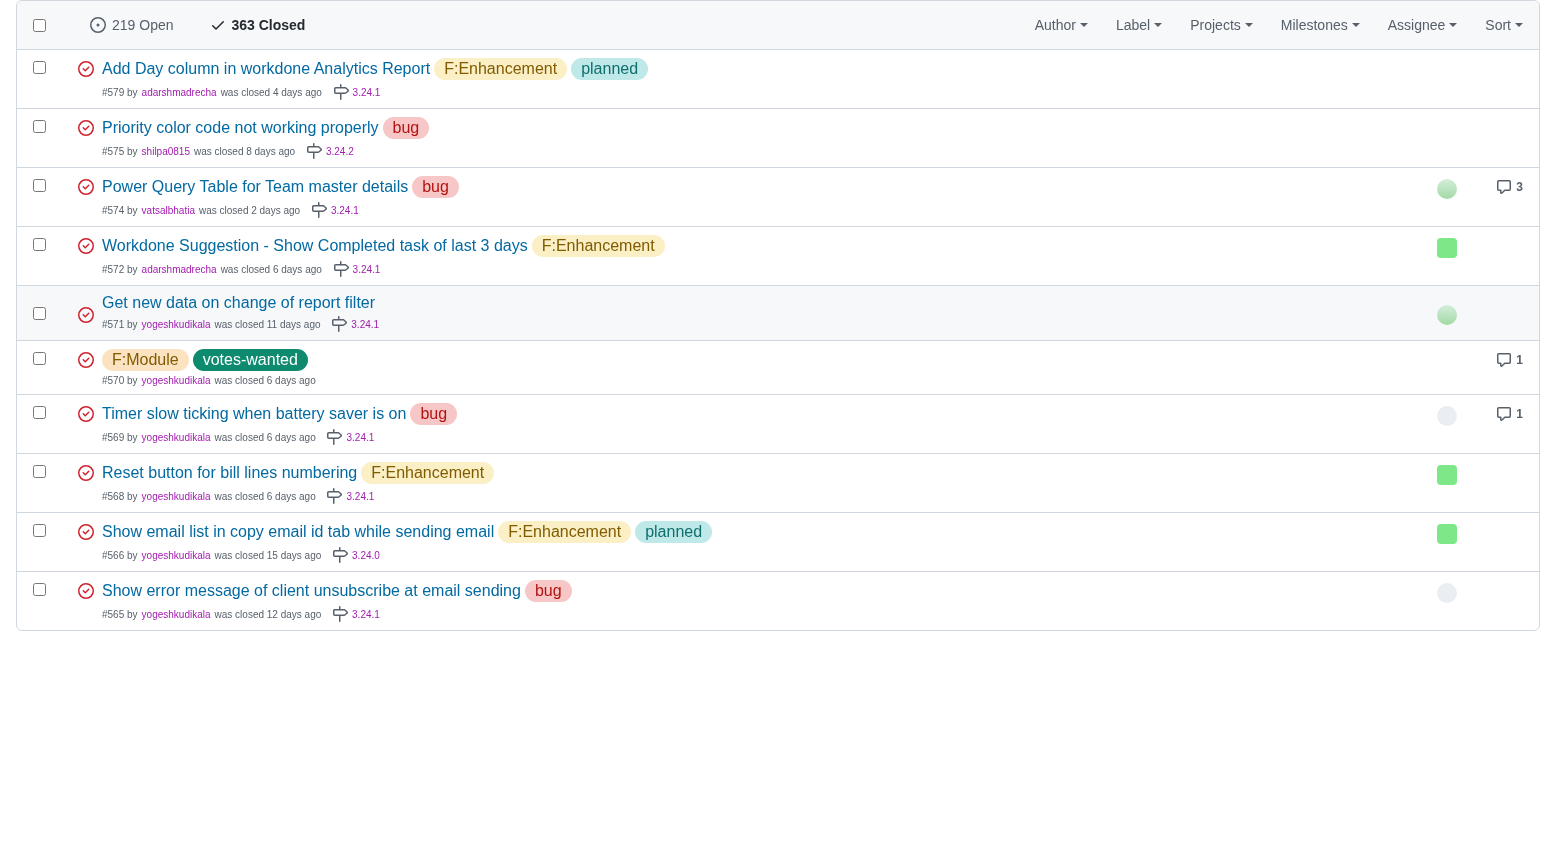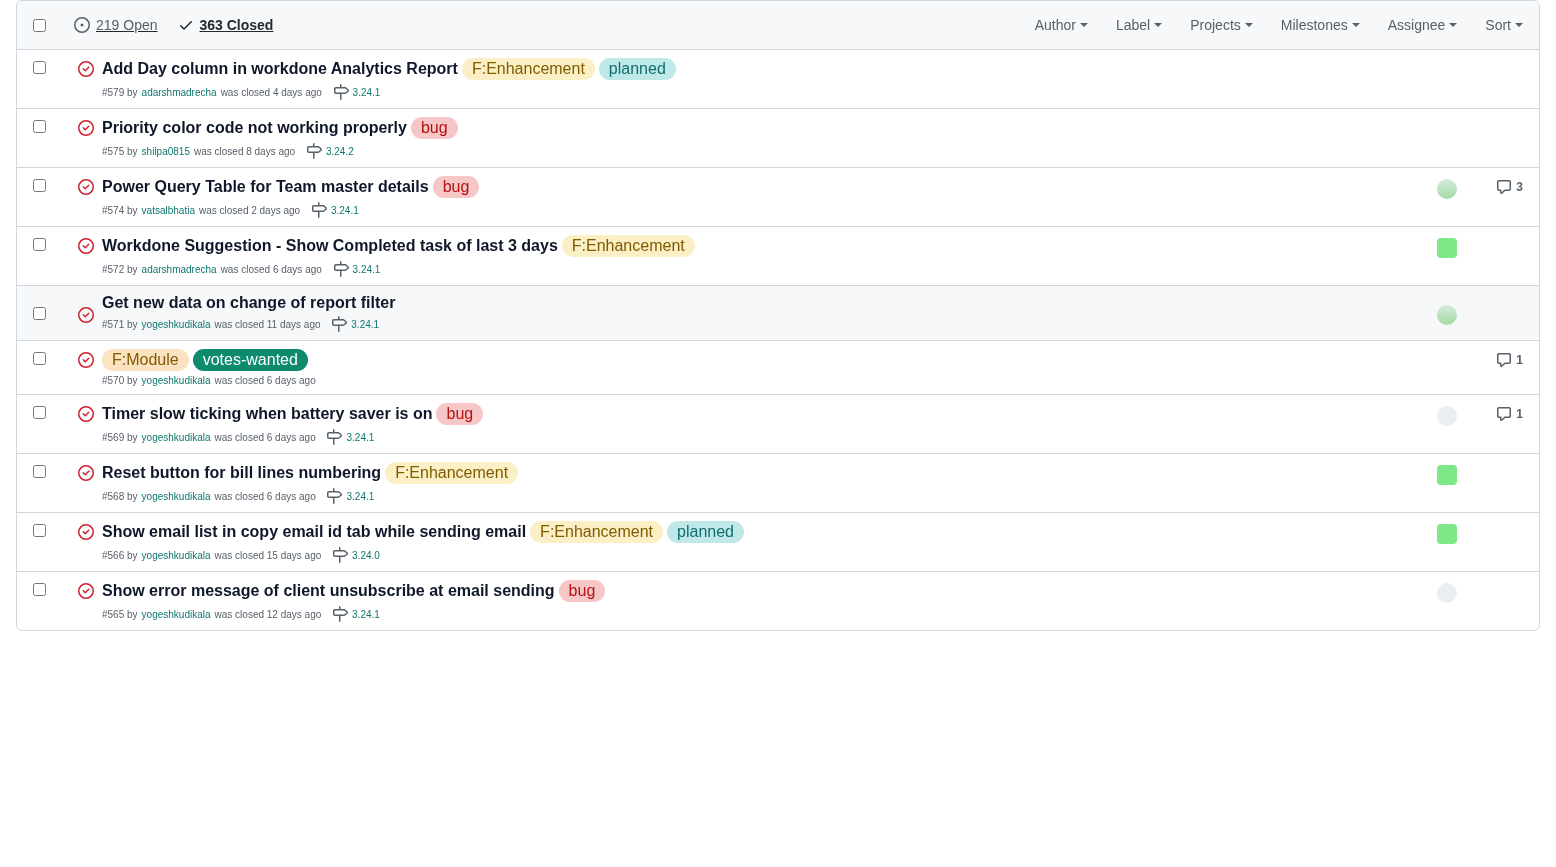--- a/index.html
+++ b/index.html
@@ -18,22 +18,21 @@
 .list-header {
   background: #f6f8fa;
   border-bottom: 1px solid #d0d7de;
   padding: 16px;
   display: flex;
   align-items: center;
 }
 .list-header-left {
   display: flex;
   align-items: center;
-  gap: 4px;
-  text-decoration: underline;
+  gap: 20px;
 }
 .checkbox {
   width: 13px;
   height: 13px;
   margin-right: 16px;
   cursor: pointer;
 }
 .state-toggle {
   display: flex;
   align-items: center;
@@ -79,43 +78,43 @@
   min-width: 0;
 }
 .issue-title-row {
   display: flex;
   align-items: center;
   flex-wrap: wrap;
   gap: 4px;
 }
 .issue-title {
   font-size: 16px;
-  font-weight: 700;
-  color: #0f172a;
+  font-weight: 400;
+  color: #0369a1;
   cursor: pointer;
 }
 .label {
   display: inline-block;
   padding: 0 10px;
   font-size: 16px;
   font-weight: 500;
   line-height: 22px;
   border-radius: 2em;
   cursor: pointer;
   white-space: nowrap;
 }
 .issue-meta {
   margin-top: 4px;
   font-size: 10px;
   color: #57606a;
   display: flex;
   align-items: center;
   gap: 4px;
 }
-.issue-meta a { color: #0f766e; text-decoration: none; cursor: pointer; }
+.issue-meta a { color: #a21caf; text-decoration: none; cursor: pointer; }
 .issue-right {
   display: flex;
   align-items: flex-start;
   gap: 16px;
   padding-top: 3px;
 }
 .assignee-col {
   width: 60px;
   display: flex;
   justify-content: flex-end;

